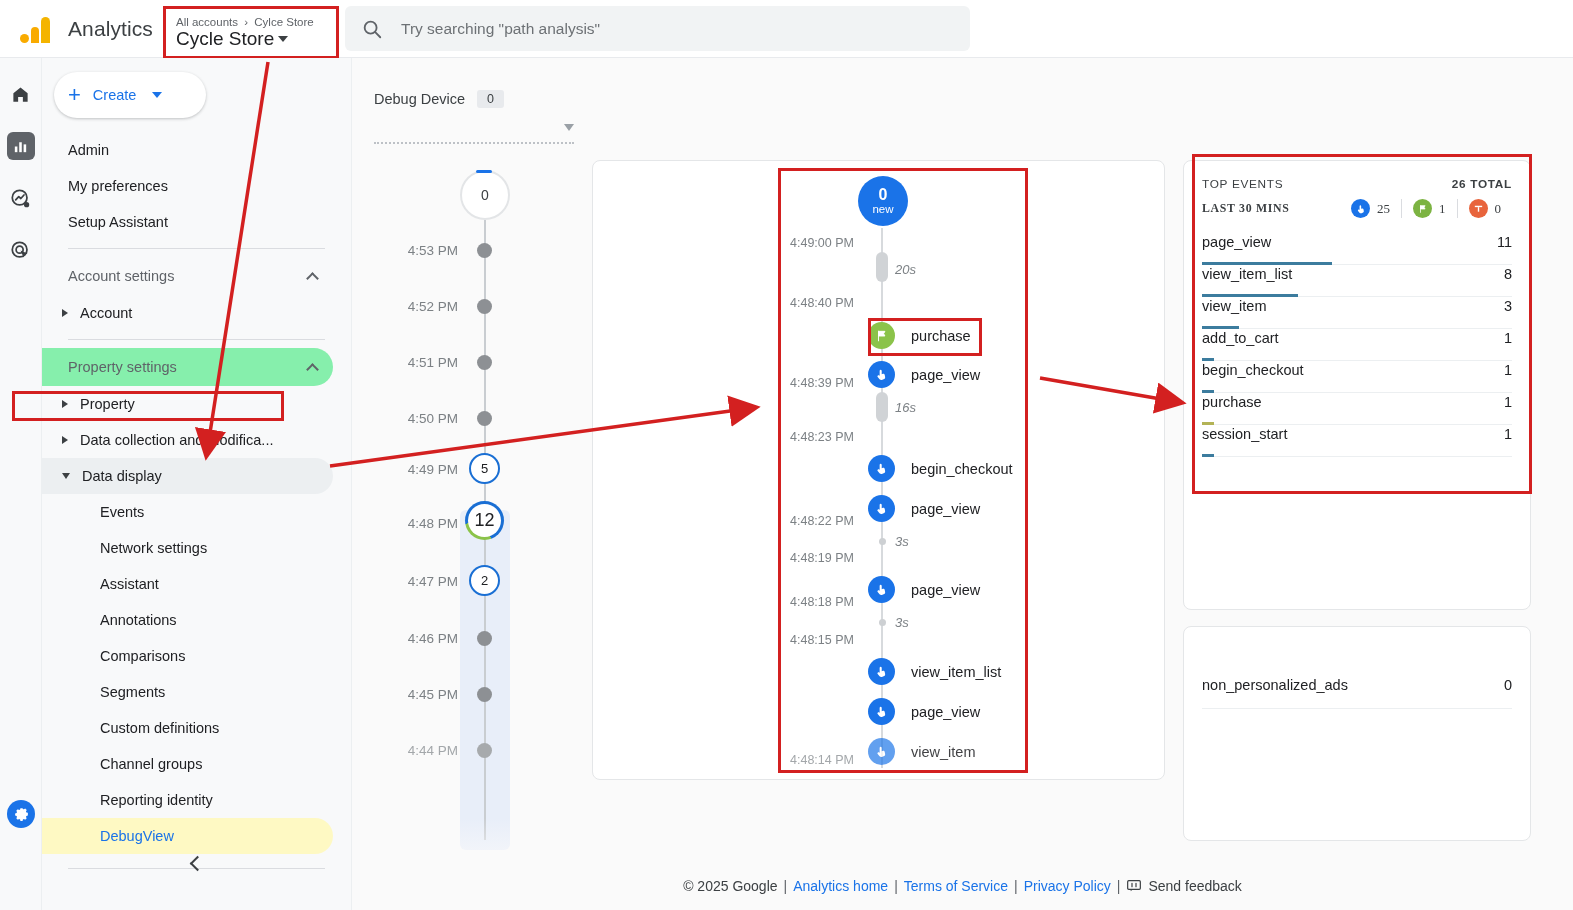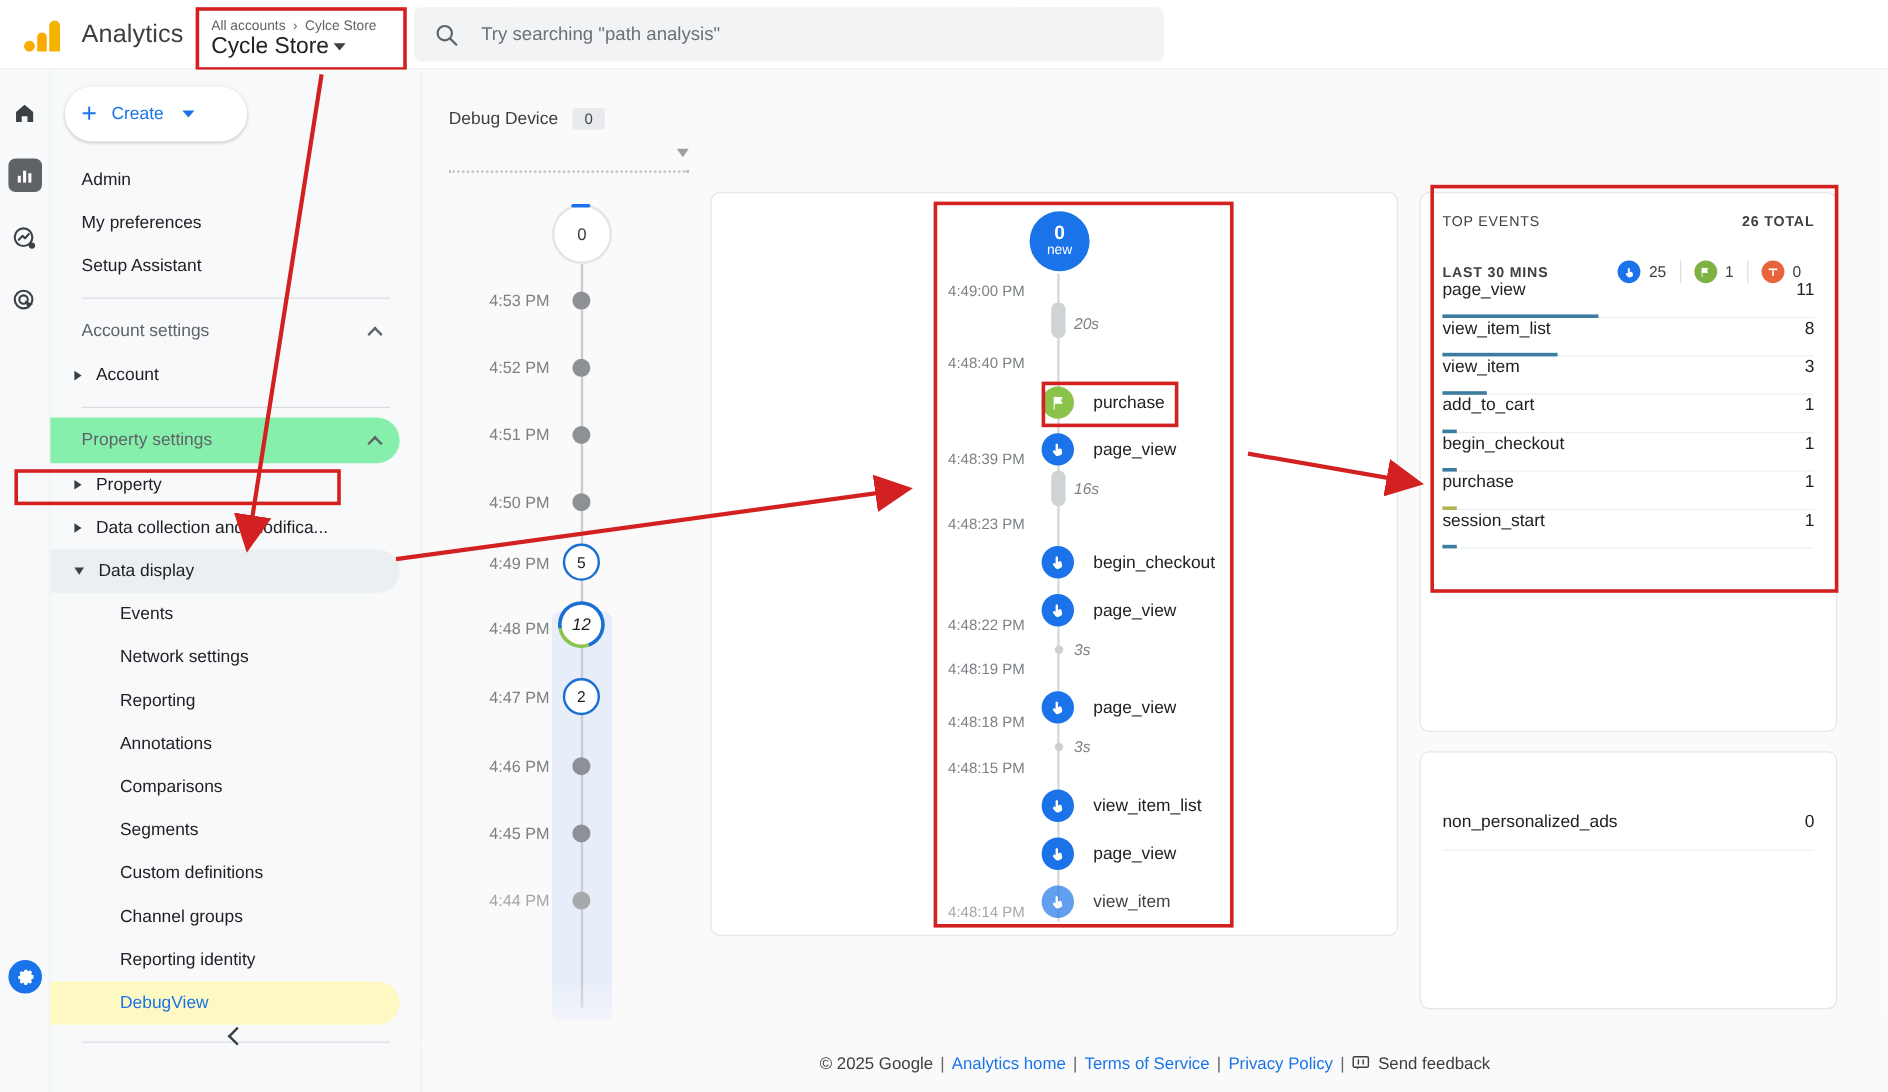--- a/index.html
+++ b/index.html
@@ -105,21 +105,21 @@
   .tl-shade-fade { position:absolute; left: 0px; top: 660px; width: 200px; height: 60px; background: linear-gradient(to bottom, rgba(250,250,250,0), #fafafa);}
   .tl-line { position:absolute; left: 132px; top: 62px; width: 2px; height: 620px; background:#c9cdd1; }
   .tl-head { position:absolute; left: 108px; top: 12px; width: 50px; height: 50px; border-radius:50%; background:#fff; border: 2px solid #e3e5e7; display:flex;align-items:center;justify-content:center; font-size:14px; color:#3c4043;}
   .tl-head::after{ content:''; position:absolute; top:-2px; left:14px; width:16px;height:3px; background:#1a73e8; border-radius:2px;}
   .tl-row { position:absolute; left: 0; width: 200px; height: 24px; display:flex; align-items:center; }
   .tl-time { position: absolute; left: 20px; width: 86px; text-align:right; font-size: 13.5px; color:#7c8185; }
   .tl-dot { position:absolute; left: 125px; width: 15px; height: 15px; border-radius:50%; background:#8d9094; }
   .tl-circle { position:absolute; left: 117px; width: 31px; height: 31px; border-radius:50%; background:#fff; border: 2.5px solid #1a6fd4; display:flex;align-items:center;justify-content:center; font-size:13px;color:#202124;}
   .tl-ring-wrap { position:absolute; left:113px; width:39px; height:39px; border-radius:50%;
      background: conic-gradient(from 160deg, #8bc34a 0deg 100deg, #1a6fd4 100deg 360deg); display:flex;align-items:center;justify-content:center;}
-  .tl-ring-wrap .inner { width: 33px; height:33px; border-radius:50%; background:#fff; display:flex;align-items:center;justify-content:center; font-size:14px; color:#202124;font-style:italic;}
+  .tl-ring-wrap .inner { width: 33px; height:33px; border-radius:50%; background:#fff; display:flex;align-items:center;justify-content:center; font-size:18px; color:#202124;}
 
   
   .es-card { position:absolute; left: 240px; top: 102px; width: 573px; height: 620px; background:#fff; border:1px solid #e4e6e8; border-radius: 8px;}
   .es-box { position:absolute; left: 426px; top: 110px; width: 250px; height: 605px; border: 3px solid #d32020; pointer-events:none;}
 
   .es-inner { position:absolute; left: 430px; top: 112px; width: 246px; height: 600px; }
   .es-head { position:absolute; left: 76px; top: 6px; width: 50px; height: 50px; border-radius:50%; background:#1a73e8; color:#fff; display:flex;flex-direction:column;align-items:center;justify-content:center;line-height:1.05;}
   .es-head .n { font-size: 16px; font-weight:bold; }
   .es-head .w { font-size: 11.5px; }
   .es-line { position:absolute; left: 99px; top: 58px; width: 2px; height: 540px; background:#d7dadd;}
@@ -135,21 +135,21 @@
 
   
   .rp-card { position:absolute; background:#fff; border:1px solid #e4e6e8; border-radius: 8px;}
   .rp-top { left: 831px; top: 102px; width: 348px; height: 450px; }
   .rp-up  { left: 831px; top: 568px; width: 348px; height: 215px; }
   .rp-box { position:absolute; left: 840px; top: 96px; width: 340px; height: 340px; border:3px solid #d32020; pointer-events:none;}
 
   .rp-h { position:absolute; left: 18px; top: 16px; right: 18px; display:flex; justify-content:space-between; align-items:center;}
   .rp-h .t { font-size: 11.8px; letter-spacing: .7px; color:#3c4043; font-weight: normal;}
   .rp-h .r { font-size: 11.8px; letter-spacing: .7px; color:#3c4043; font-weight: bold;}
-  .rp-h2 { position:absolute; left: 18px; top: 56px; right: 18px; display:flex; justify-content:space-between; align-items:center;}
+  .rp-h2 { position:absolute; left: 18px; top: 38px; right: 18px; display:flex; justify-content:space-between; align-items:center;font-family:Liberation Serif, serif;}
   .rp-h2 .t { font-size: 11.8px; letter-spacing: .7px; color:#3c4043; font-weight: bold;}
   .kpis { display:flex; align-items:center; gap: 0; }
   .kpi { display:flex; align-items:center; gap: 7px; padding: 0 11px; font-size: 13px; color:#3c4043;}
   .kpi + .kpi { border-left: 1px solid #dadce0; }
   .kic { width: 19px; height: 19px; border-radius:50%; display:flex;align-items:center;justify-content:center;}
 
   .ev-list { position:absolute; left: 18px; top: 72px; right: 18px; }
   .ev-row { height: 32px; position:relative; border-bottom: 1px solid #eceff1; display:flex; align-items:flex-start; justify-content:space-between; padding-top: 1px;}
   .ev-row .nm { font-size: 14.5px; color:#202124; }
   .ev-row .ct { font-size: 14.5px; color:#202124; }
@@ -274,21 +274,21 @@
         <span class="tri-r"></span>
         <span>Data collection and modifica...</span>
       </div>
       <div class="nav-exp" style="background:#eceff1;">
         <span class="tri-d"></span>
         <span>Data display</span>
       </div>
 
       <div class="nav-sub">Events</div>
       <div class="nav-sub">Network settings</div>
-      <div class="nav-sub">Reporting</div>
+      <div class="nav-sub">Assistant</div>
       <div class="nav-sub">Annotations</div>
       <div class="nav-sub">Comparisons</div>
       <div class="nav-sub">Segments</div>
       <div class="nav-sub">Custom definitions</div>
       <div class="nav-sub">Channel groups</div>
       <div class="nav-sub">Reporting identity</div>
       <div class="nav-sub active">DebugView</div>
 
       <div class="hr" style="margin-top:14px;"></div>
     </div>

